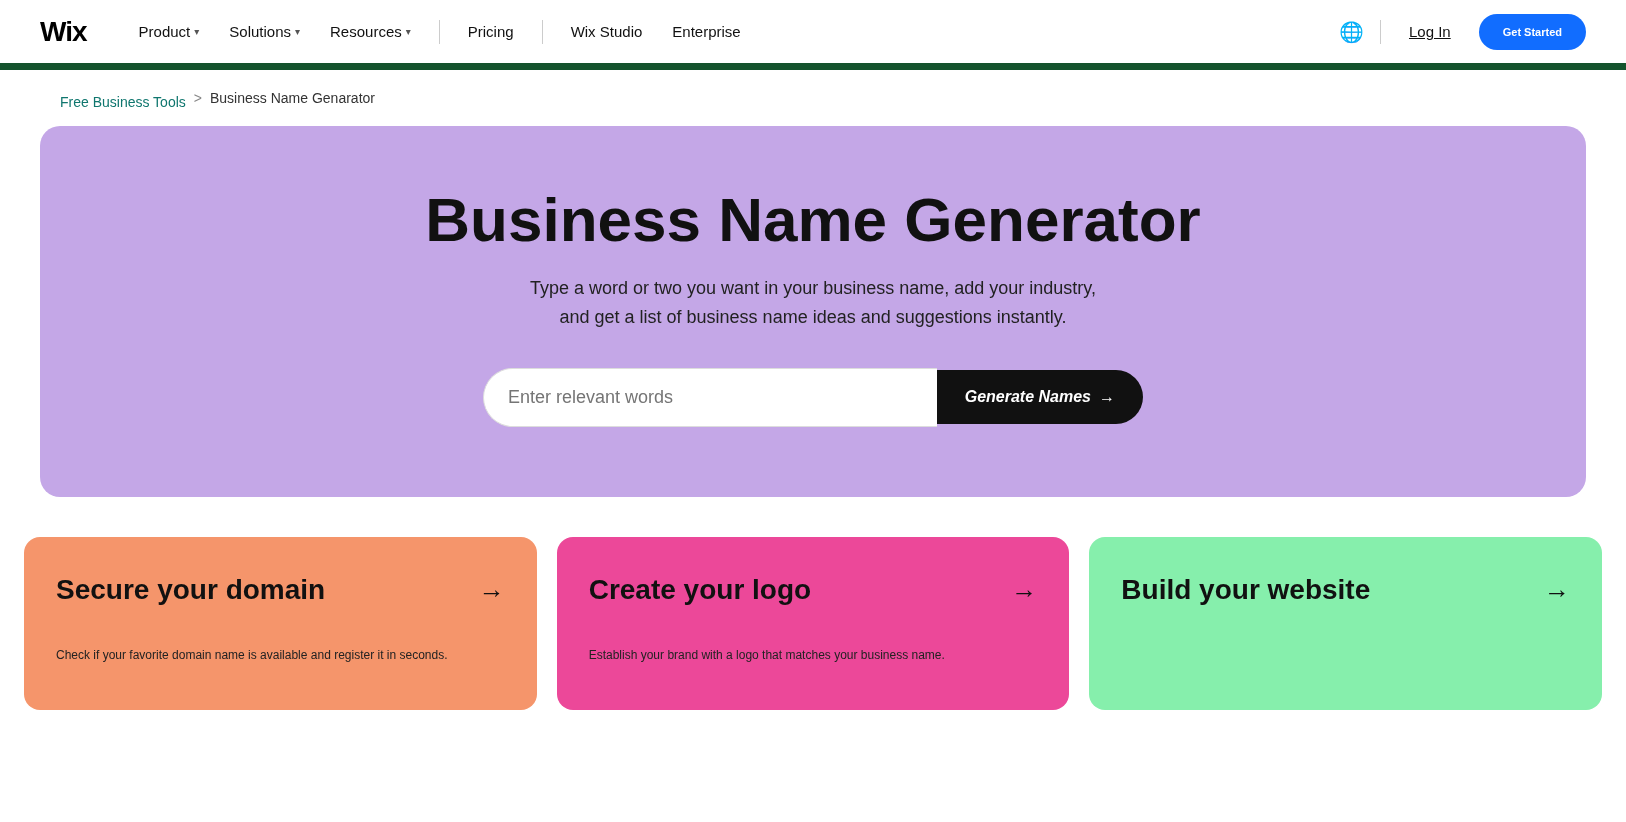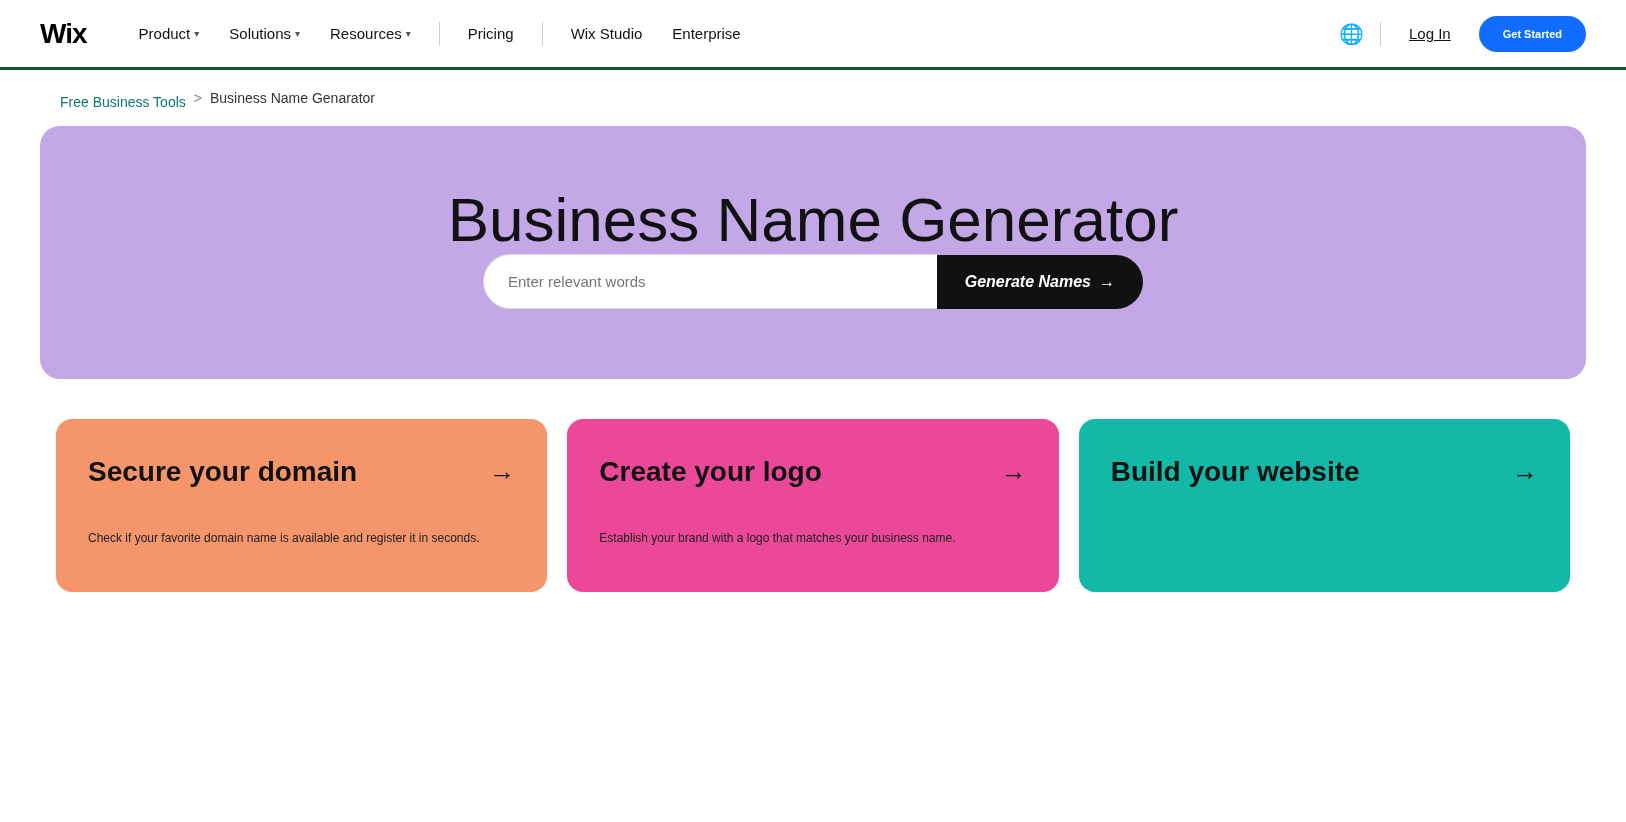--- a/index.html
+++ b/index.html
@@ -4,21 +4,21 @@
   <style>
     * { box-sizing: border-box; margin: 0; padding: 0; }
     body { font-family: 'Helvetica Neue', Arial, sans-serif; background: #fff; color: #111; }
 
     
     .navbar {
       display: flex;
       align-items: center;
       padding: 0 40px;
       height: 70px;
-      border-bottom: 3px solid #14532d;
+      border-bottom: 7px solid #14532d;
       background: #fff;
     }
     .navbar-logo {
       font-size: 28px;
       font-weight: 900;
       letter-spacing: -1px;
       margin-right: 40px;
       color: #000;
     }
     .nav-links {
@@ -108,43 +108,44 @@
       background: #c4a7e7;
       border-radius: 20px;
       padding: 60px 40px 70px;
       display: flex;
       flex-direction: column;
       align-items: center;
       text-align: center;
     }
     .hero-title {
       font-size: 62px;
-      font-weight: 400;
+      font-weight: 700;
       color: #111;
       line-height: 1.1;
+      margin-bottom: 20px;
       max-width: 900px;
     }
     .hero-subtitle {
       font-size: 18px;
       color: #222;
       line-height: 1.6;
       margin-bottom: 36px;
       max-width: 600px;
     }
     .hero-input-row {
       display: flex;
       align-items: center;
       gap: 0;
       width: 100%;
       max-width: 660px;
     }
     .hero-input {
       flex: 1;
       padding: 18px 24px;
-      font-size: 15px;
+      font-size: 18px;
       border: 1px solid #ddd;
       border-radius: 30px 0 0 30px;
       outline: none;
       color: #3b82f6;
       background: #fff;
       border-right: none;
     }
     .generate-btn {
       background: #111;
       color: #fff;
@@ -158,32 +159,32 @@
       align-items: center;
       gap: 8px;
       white-space: nowrap;
       font-style: italic;
     }
 
     
     .cards-row {
       display: flex;
       gap: 20px;
-      padding: 0 56px 40px;
+      padding: 0 24px 40px;
     }
     .card {
       flex: 1;
       border-radius: 16px;
       padding: 36px 32px 44px;
       cursor: pointer;
       transition: transform 0.15s;
     }
     .card-orange { background: #f5956b; }
     .card-green { background: #ec4899; }
-    .card-blue { background: #14b8a6; }
+    .card-blue { background: #86efac; }
     .card-title-row {
       display: flex;
       align-items: center;
       justify-content: space-between;
       margin-bottom: 40px;
     }
     .card-title {
       font-size: 28px;
       font-weight: 700;
       color: #111;
@@ -238,20 +239,21 @@
 </nav>
 
 <div class="breadcrumb">
   <a class="breadcrumb-link">Free Business Tools</a>
   <span class="breadcrumb-sep">&gt;</span>
   <span class="breadcrumb-current">Business Name Genarator</span>
 </div>
 
 <section class="hero">
   <h1 class="hero-title">Business Name Generator</h1>
+  <p class="hero-subtitle">Type a word or two you want in your business name, add your industry, and get a list of business name ideas and suggestions instantly.</p>
   <div class="hero-input-row">
     <input class="hero-input" type="text" placeholder="Enter relevant words" style="">
     <button class="generate-btn">
       <span>Generate Names</span>
       <span>→</span>
     </button>
   </div>
 </section>
 
 <div class="cards-row">

